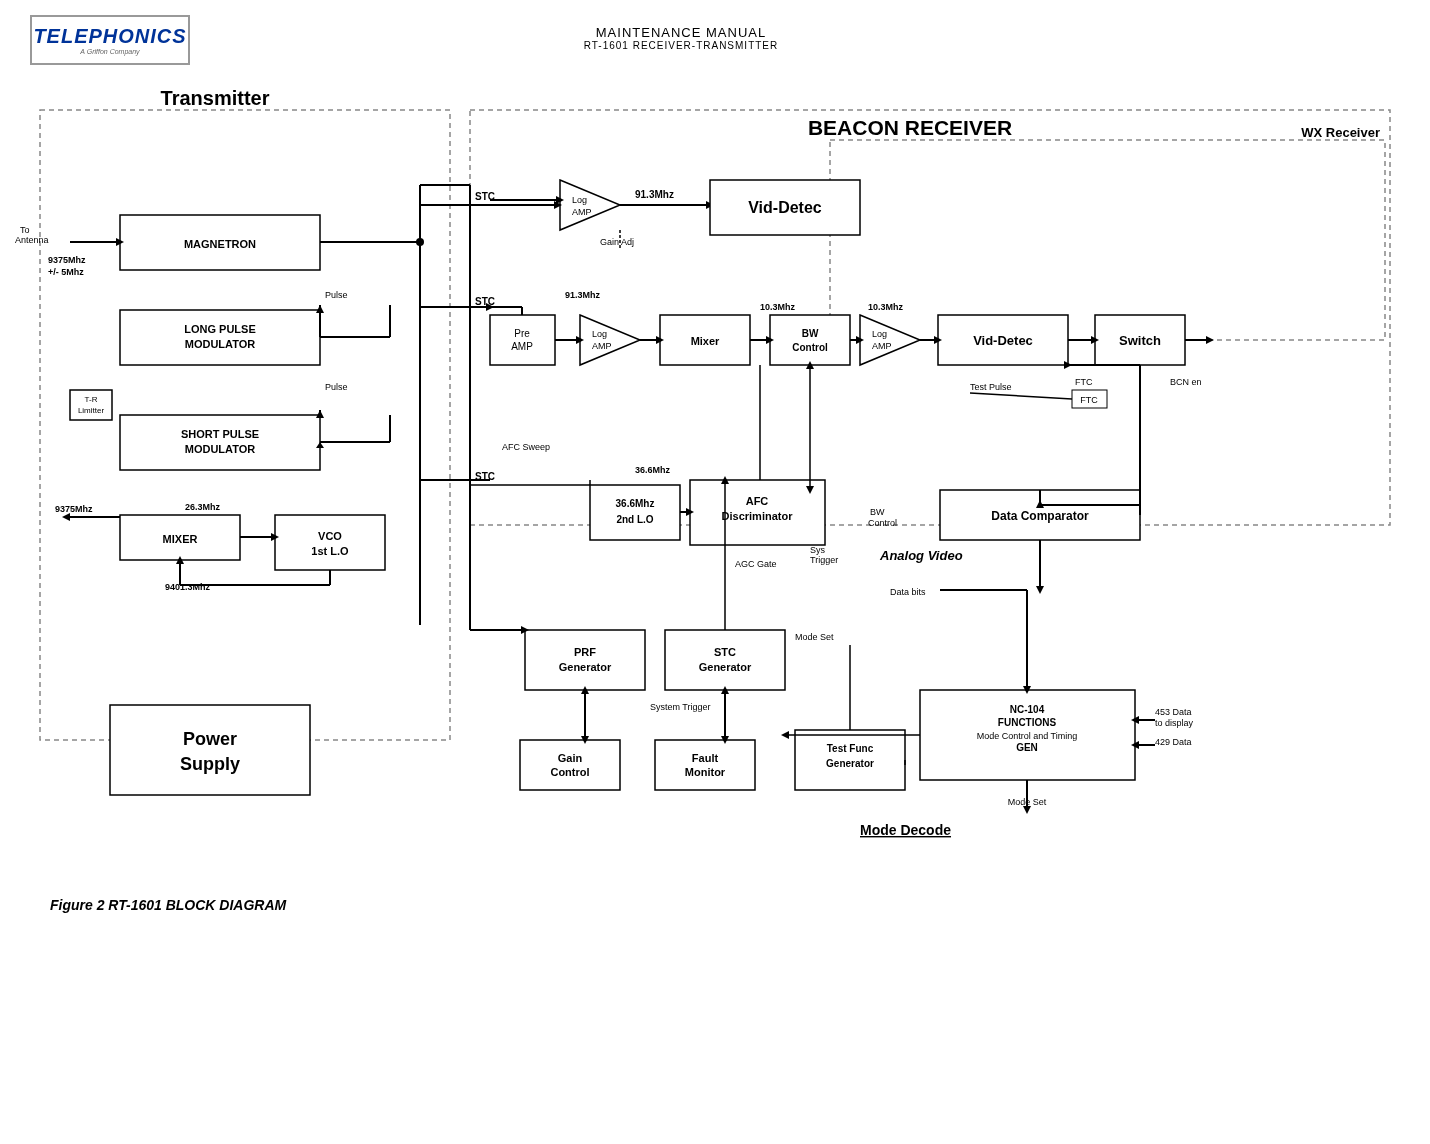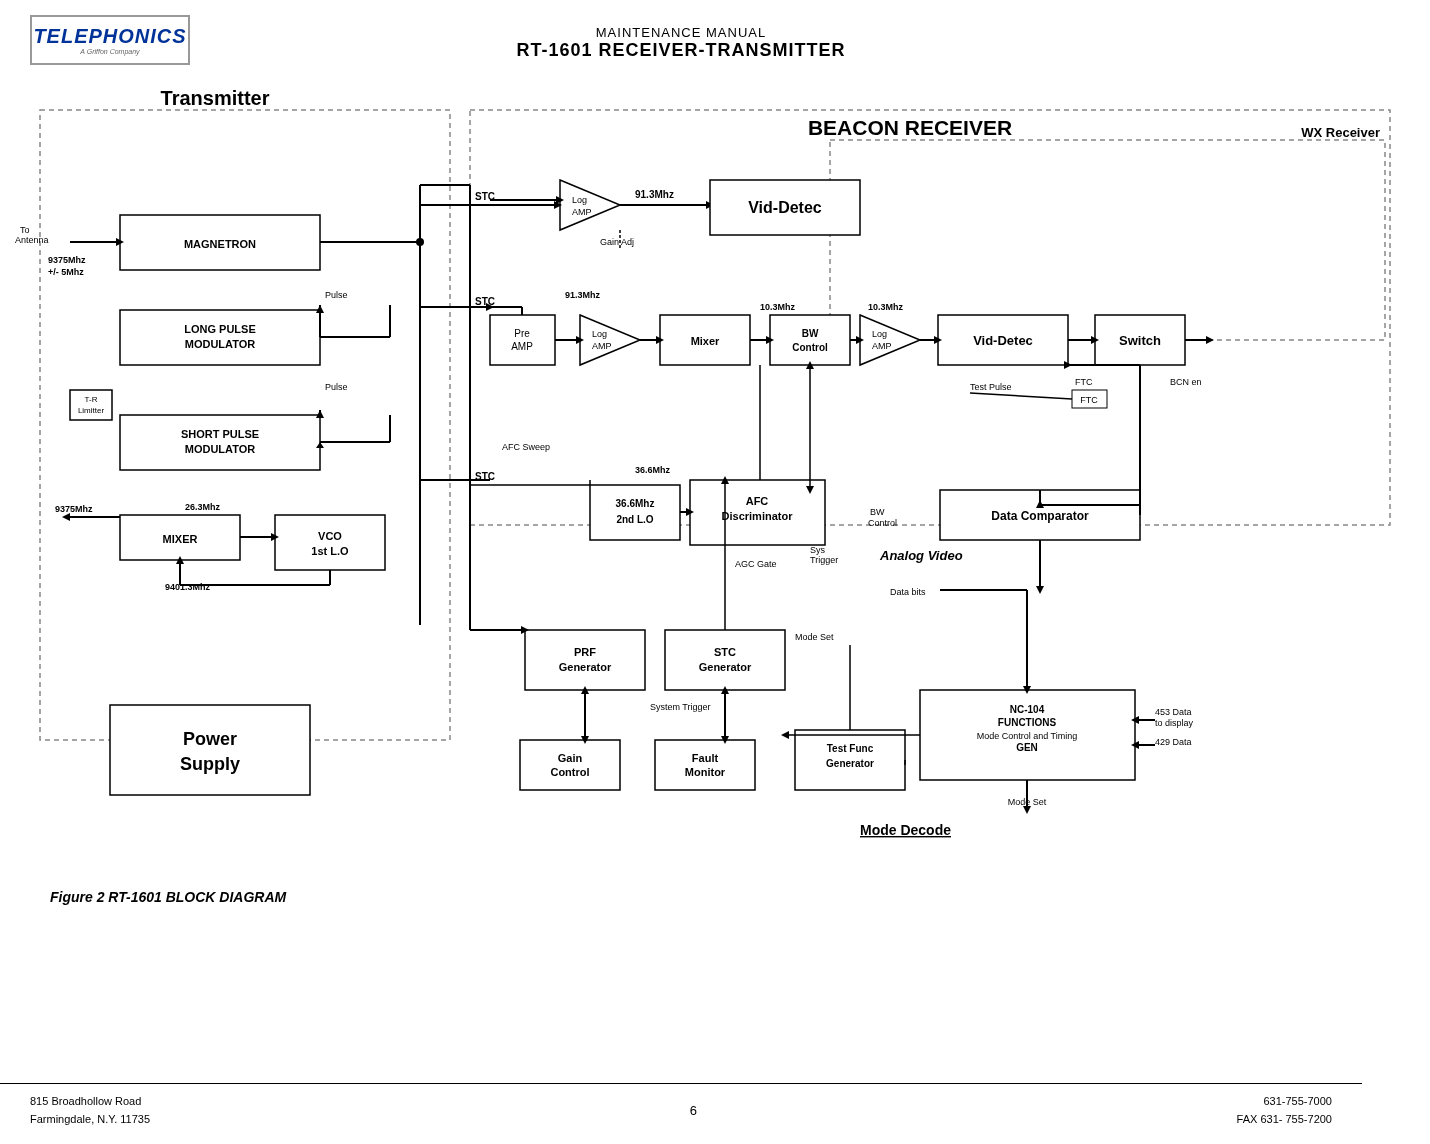--- a/index.html
+++ b/index.html
@@ -45,22 +45,22 @@
       left: 50%;
       transform: translateX(-50%);
       top: 15px;
     }
     .doc-title-line1 {
       font-size: 13px;
       font-weight: normal;
       letter-spacing: 1px;
     }
     .doc-title-line2 {
-      font-size: 18px;
-      font-weight: bold;
+      font-size: 10px;
+      font-weight: normal;
       letter-spacing: 1px;
     }
   </style>
 </head>
 <body>
 <div class="page">
 
   <div style="position:relative; height:70px; margin-bottom:5px;">
     <div style="position:absolute; left:20px; top:5px;">
       <div class="logo-box">
@@ -367,29 +367,18 @@
       <polygon points="1054,276 1062,280 1054,284" fill="black"></polygon>
 
       <line x1="910" y1="650" x2="775" y2="650" stroke="black" stroke-width="1.5"></line>
       <polygon points="779,646 771,650 779,654" fill="black"></polygon>
 
       <line x1="895" y1="675" x2="895" y2="680" stroke="black" stroke-width="1.5"></line>
 
     </svg>
   </div>
 
-  <div style="margin-left: 40px; margin-top: 12px; margin-bottom: 20px;">
+  <div style="margin-left: 40px; margin-top: 20px; margin-bottom: 20px;">
     <span style="font-size:14px; font-weight:bold; font-style:italic;">Figure 2 RT-1601 BLOCK DIAGRAM</span>
   </div>
 
-  <div style="position:absolute; bottom:15px; left:0; right:0; border-top:1px solid #000; padding:8px 30px 0 30px; display:flex; justify-content:space-between; align-items:flex-start;">
-    <div style="font-size:11px; line-height:1.7;">
-      <div>815 Broadhollow Road</div>
-      <div>Farmingdale, N.Y. 11735</div>
-    </div>
-    <div style="font-size:13px; align-self:center;">6</div>
-    <div style="font-size:11px; line-height:1.7; text-align:right;">
-      <div>631-755-7000</div>
-      <div>FAX 631- 755-7200</div>
-    </div>
-  </div>
 
 </div>
 
 </body></html>

